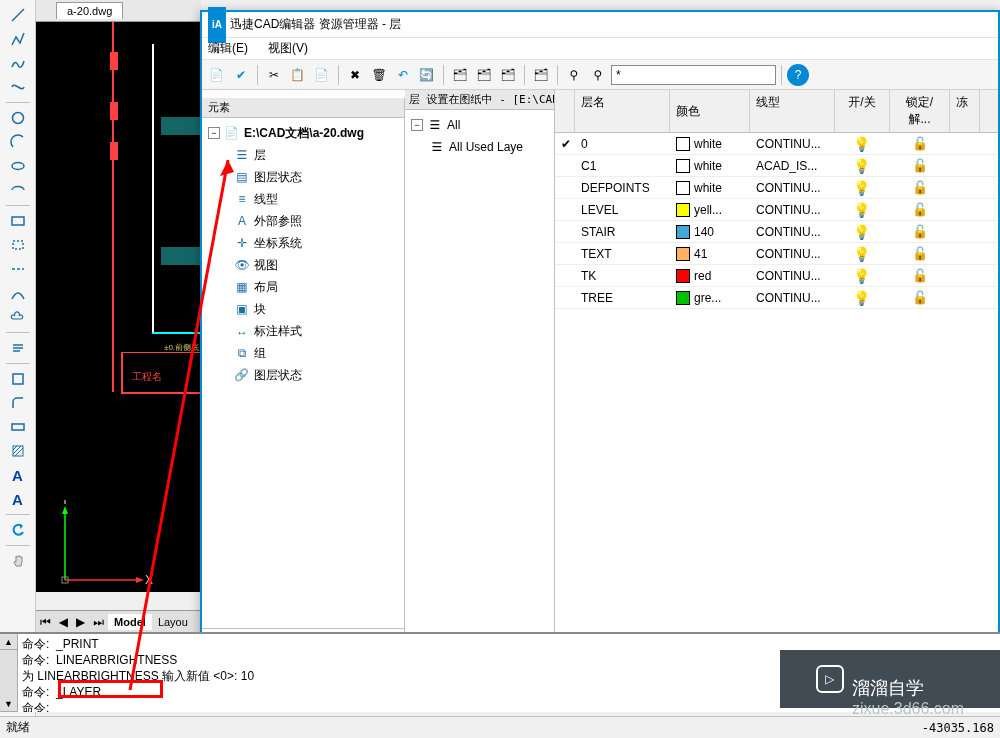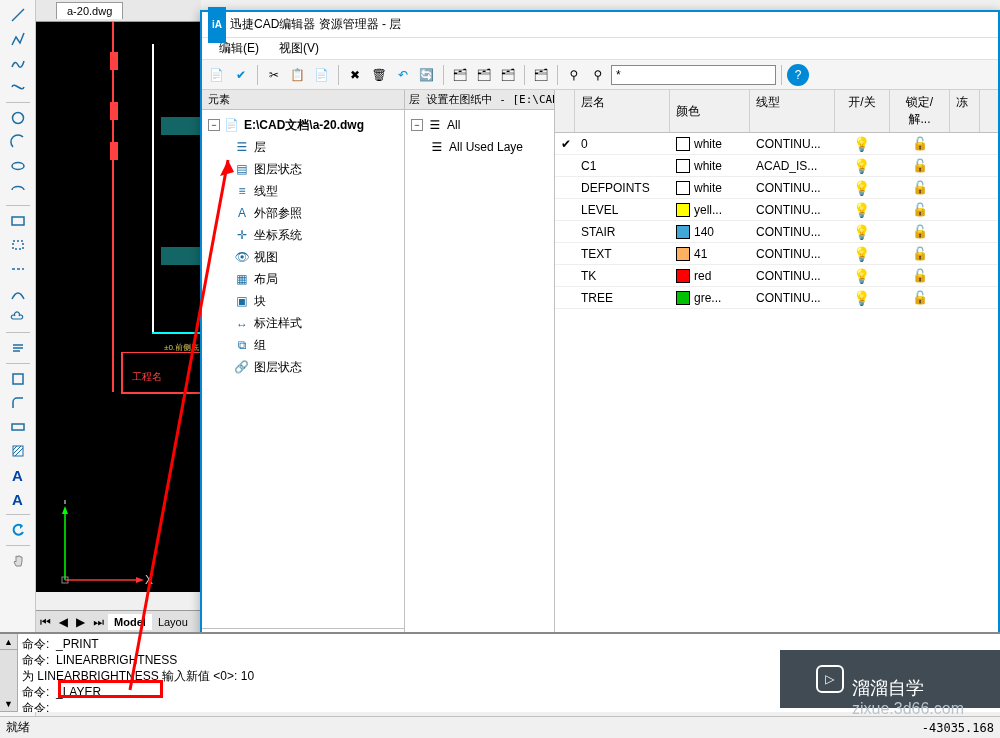--- a/index.html
+++ b/index.html
@@ -22,28 +22,28 @@
 
 
 .anno-arrow { position: absolute; pointer-events: none; }
 .anno-box { position: absolute; border: 3px solid #ff0000; pointer-events: none; }
 
 
 .rm-window { position: absolute; left: 200px; top: 10px; width: 800px; height: 640px; background: #fff; border: 2px solid #0089d5; box-shadow: 0 2px 10px rgba(0,0,0,0.3); display: flex; flex-direction: column; }
 .rm-titlebar { height: 26px; background: #fff; display: flex; align-items: center; padding: 0 6px; border-bottom: 1px solid #e0e0e0; }
 .rm-titleicon { width: 18px; height: 36px; background: #0089d5; color: #fff; display: flex; align-items: center; justify-content: center; font-size: 10px; font-weight: bold; margin-right: 4px; }
 .rm-title { font-size: 12px; }
-.rm-menubar { height: 22px; display: flex; align-items: center; padding: 0 11px; gap: 8px; border-bottom: 1px solid #e0e0e0; }
+.rm-menubar { height: 22px; display: flex; align-items: center; padding: 0 0; gap: 8px; border-bottom: 1px solid #e0e0e0; }
 .rm-menu { padding: 2px 6px; cursor: pointer; }
 .rm-toolbar { height: 30px; display: flex; align-items: center; padding: 0 4px; gap: 2px; background: #f5f5f5; border-bottom: 1px solid #d0d0d0; }
 .rm-tbtn { width: 22px; height: 22px; display: flex; align-items: center; justify-content: center; cursor: pointer; border: 1px solid transparent; }
 .rm-tsep { width: 1px; height: 20px; background: #c0c0c0; margin: 0 3px; }
 .rm-search { flex: 0 0 110px; height: 20px; border: 1px solid #888; padding: 0 4px; }
 .rm-body { flex: 1; display: flex; min-height: 0; }
-.rm-left { width: 203px; border-right: 1px solid #c0c0c0; display: flex; flex-direction: column; }
+.rm-left { width: 203px; border-right: 1px solid #c0c0c0; display: flex; flex-direction: column; margin-top: 8px; }
 .rm-panel-hdr { height: 20px; background: #e8e8e8; border-bottom: 1px solid #c0c0c0; padding: 2px 6px; font-size: 11px; }
 .rm-tree { flex: 1; overflow: auto; padding: 4px 2px; }
 .tree-row { display: flex; align-items: center; height: 22px; padding-left: 4px; cursor: pointer; white-space: nowrap; }
 .tree-toggle { width: 12px; height: 12px; border: 1px solid #888; display: flex; align-items: center; justify-content: center; font-size: 9px; line-height: 1; margin-right: 4px; cursor: pointer; }
 .tree-icon { width: 16px; height: 16px; margin-right: 4px; display: inline-flex; align-items: center; justify-content: center; }
 .rm-mid { width: 150px; border-right: 1px solid #c0c0c0; display: flex; flex-direction: column; }
 .rm-mid-hdr { height: 20px; background: #e8e8e8; border-bottom: 1px solid #c0c0c0; padding: 2px 4px; font-size: 11px; white-space: nowrap; overflow: hidden; font-family: SimSun, monospace; }
 .rm-mid-body { flex: 1; padding: 4px 2px; }
 .rm-right { flex: 1; display: flex; flex-direction: column; }
 .layer-table { flex: 1; overflow: auto; }

